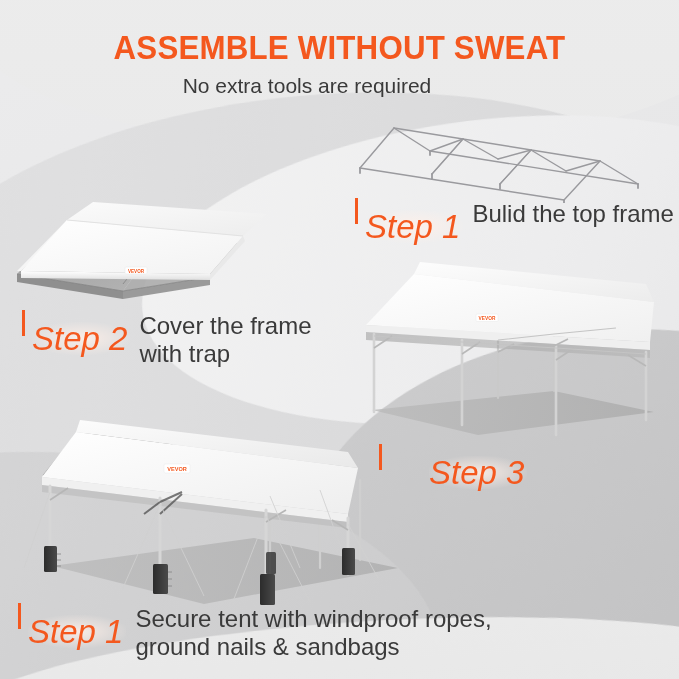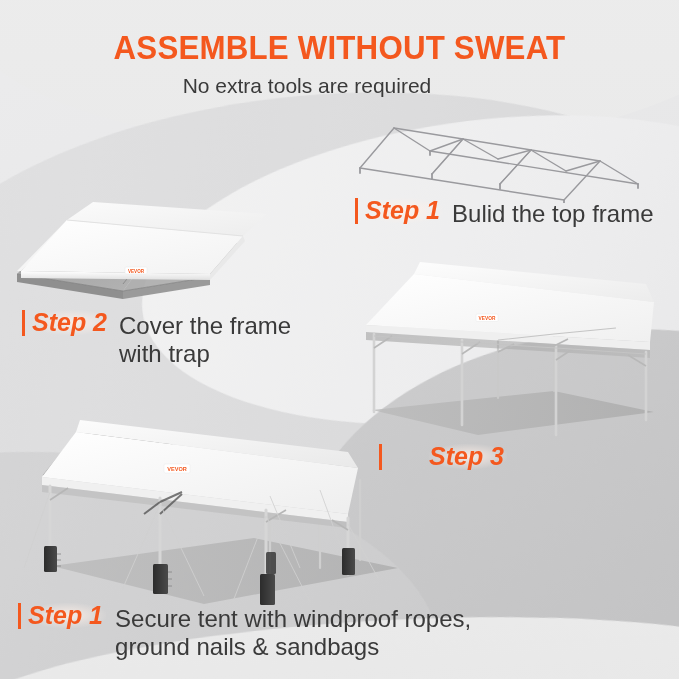--- a/index.html
+++ b/index.html
@@ -94,28 +94,29 @@
     align-items: flex-start;
   }
   .step-bar {
     width: 3px;
     background: #F4581E;
     margin-right: 7px;
     flex: 0 0 auto;
   }
   .step-bar.h28 { height: 26px; }
   .step-label {
-    font-size: 25px;
-    font-weight: bold;
+    font-size: 33px;
+    font-weight: normal;
     font-style: italic;
     color: #F4581E;
     white-space: nowrap;
     line-height: 1;
     padding-right: 3px;
     background: radial-gradient(ellipse at center, rgba(255,240,232,0.85) 0%, rgba(255,240,232,0) 75%);
+    margin-top: 12px;
   }
   .step-text {
     font-size: 24px;
     color: #3a3a3a;
     line-height: 1.18;
     margin-left: 9px;
     white-space: pre-line;
     padding-top: 2px;
   }
 

